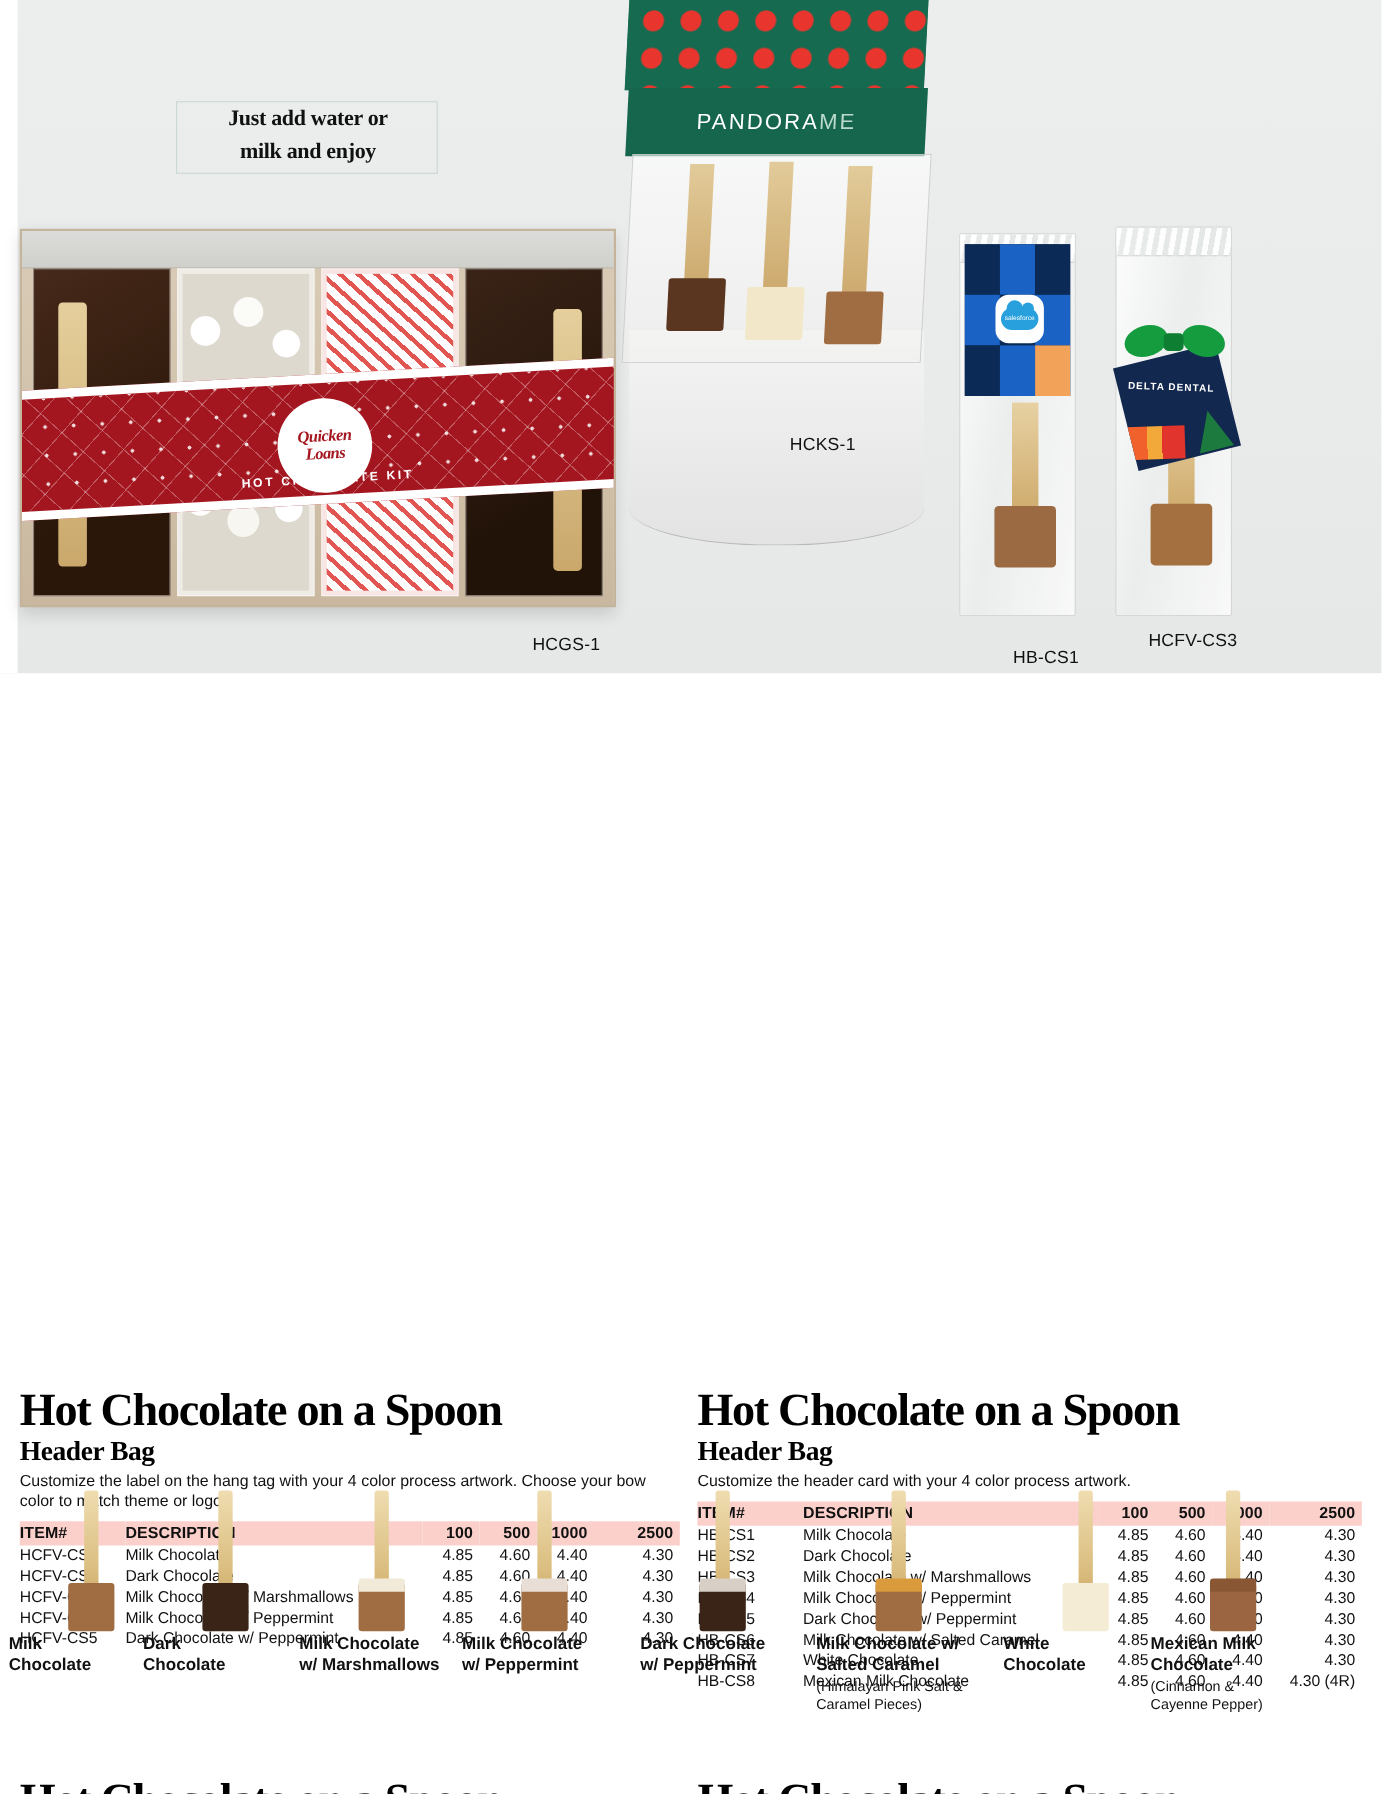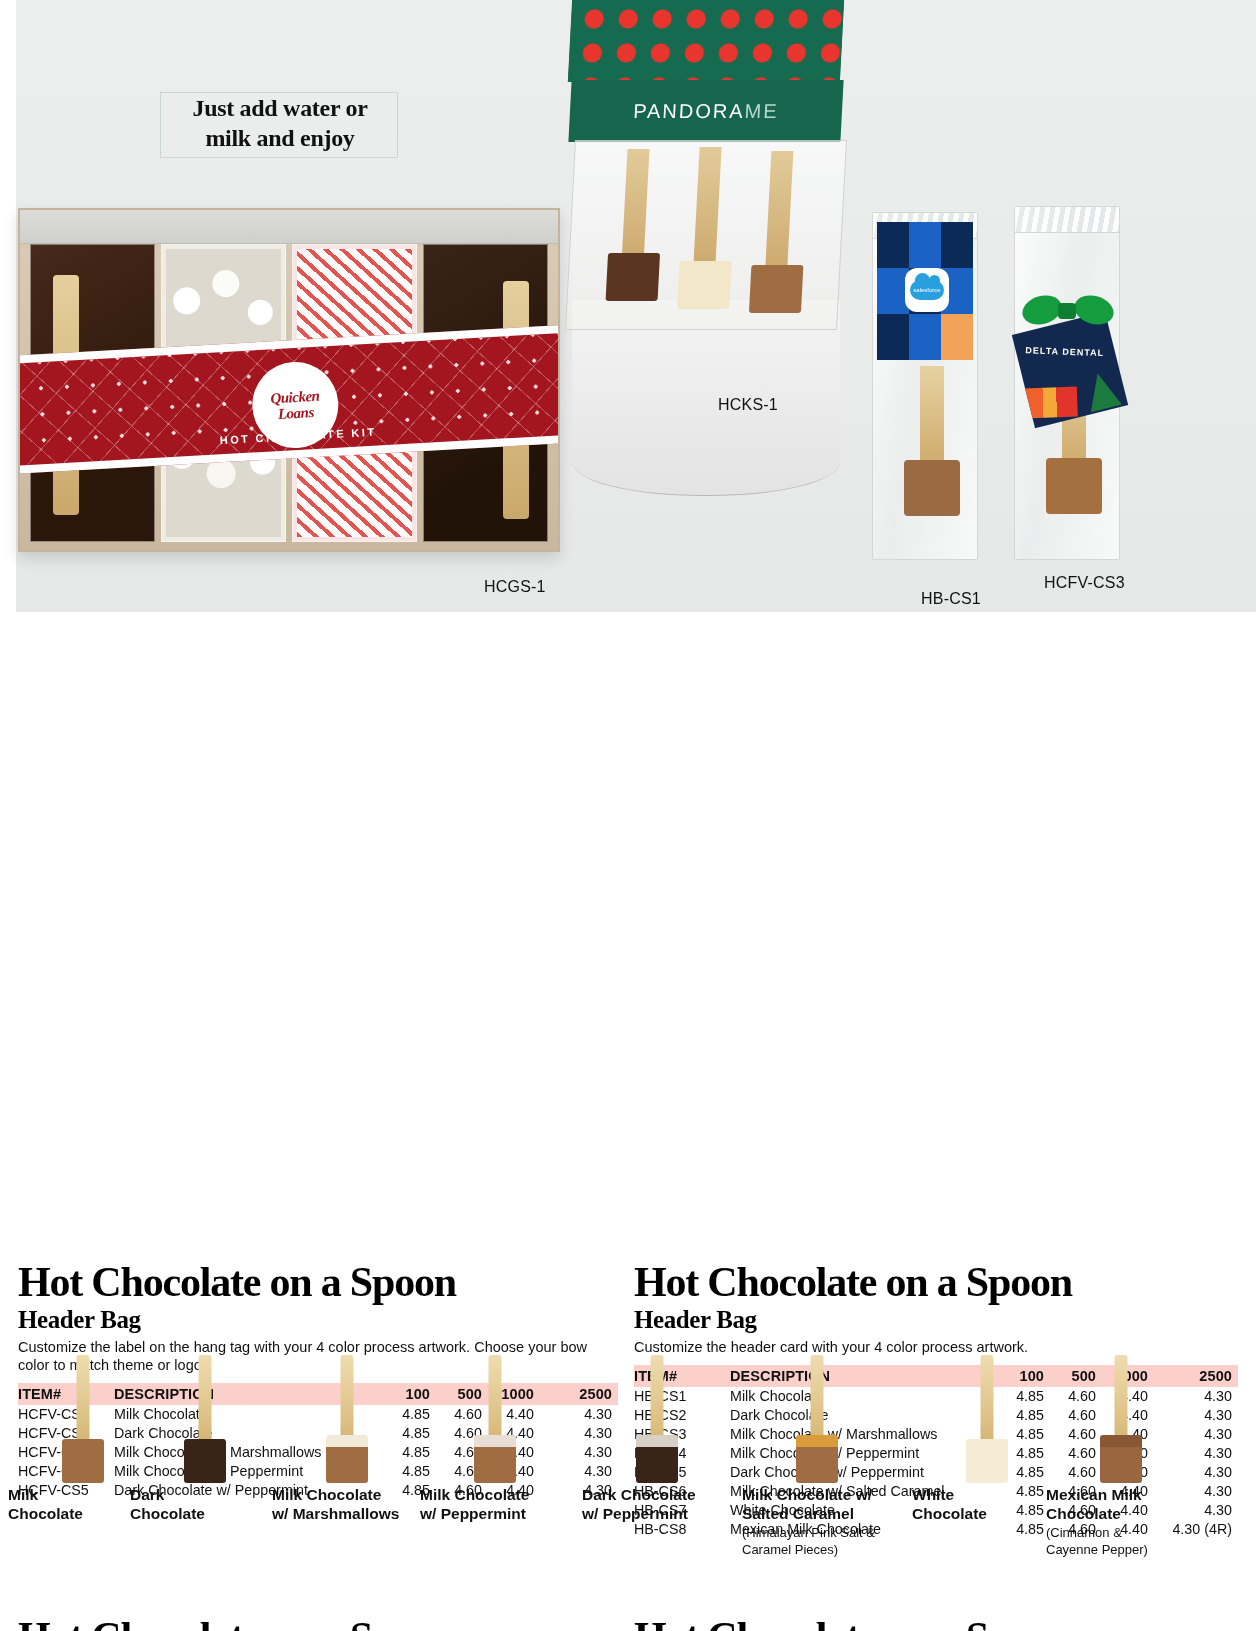--- a/index.html
+++ b/index.html
@@ -30,21 +30,21 @@
   .callout {
     position: absolute; left: 160px; top: 92px; width: 238px; height: 66px;
     border: 1px solid #c8d9d4;
     background: rgba(255,255,255,0.0);
   }
   .callout-text {
     position: absolute; left: 150px; top: 93px; width: 260px;
     text-align: center;
     font-family: "Liberation Serif", serif;
     font-weight: bold;
-    font-size: 24px;
+    font-size: 20px;
     line-height: 30px;
     color: #111;
     letter-spacing: -0.3px;
   }
 
   
   .kitbox {
     position: absolute; left: 18px; top: 208px; width: 542px; height: 344px;
     background: linear-gradient(180deg,#cdbda6 0%,#d8cab4 12%,#c9b89f 100%);
     border: 2px solid #c4b49c;

